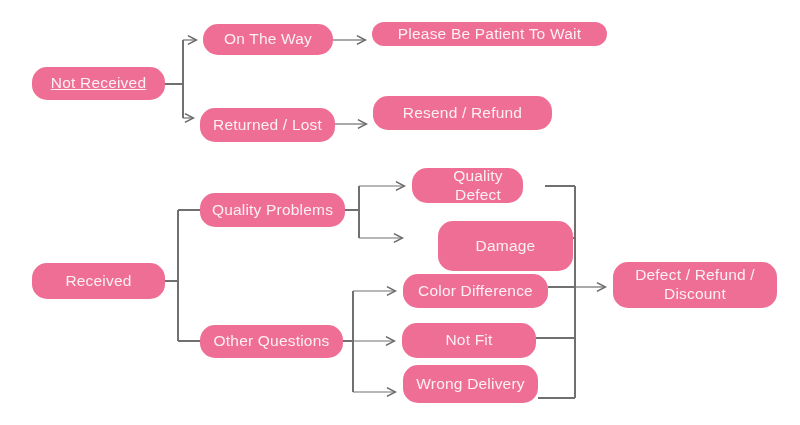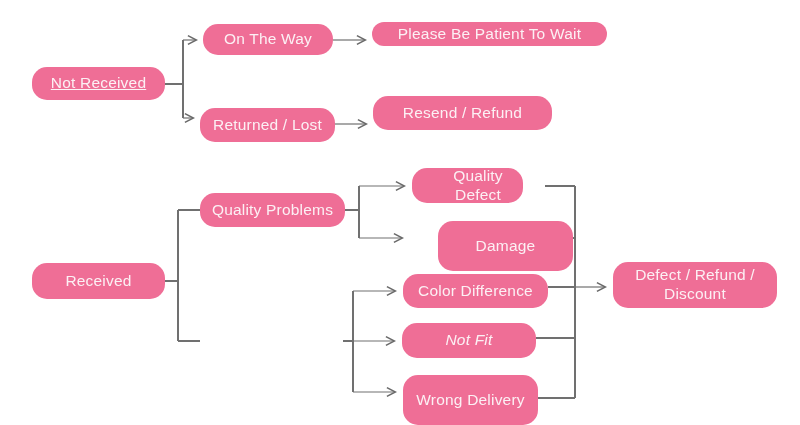--- a/index.html
+++ b/index.html
@@ -37,22 +37,22 @@
   .n-on-the-way        {left:203px; top:24px;  width:130px; height:31px;}
   .n-please-wait       {left:372px; top:22px;  width:235px; height:24px;}
   .n-returned-lost     {left:200px; top:108px; width:135px; height:34px;text-align:right;}
   .n-resend-refund     {left:373px; top:96px; width:179px; height:34px;}
   .n-received          {left:32px;  top:263px; width:133px; height:36px;}
   .n-quality-problems  {left:200px; top:193px; width:145px; height:34px;}
   .n-quality-defect    {left:412px; top:168px; width:111px; height:35px;padding-left:27px;}
   .n-damage            {left:410px; top:221px; width:135px; height:50px;margin-left:28px;}
   .n-other-questions   {left:200px; top:325px; width:143px; height:33px;}
   .n-color-difference  {left:403px; top:274px; width:145px; height:34px;}
-  .n-not-fit           {left:402px; top:323px; width:134px; height:35px;font-style:italic;}
-  .n-wrong-delivery    {left:403px; top:375px; width:135px; height:50px;}
+  .n-not-fit           {left:402px; top:323px; width:134px; height:35px;}
+  .n-wrong-delivery    {left:403px; top:365px; width:135px; height:38px;}
   .n-resend-discount   {left:613px; top:262px; width:164px; height:46px;}
 </style>
 </head>
 <body>
 
 <div class="canvas">
 
   <svg class="edges-svg" width="800" height="425" viewBox="0 0 800 425" xmlns="http://www.w3.org/2000/svg">
     <defs>
       <marker id="arrow" viewBox="0 0 10 10" refX="8.5" refY="5" markerWidth="9" markerHeight="9" orient="auto">
@@ -94,20 +94,21 @@
   <div class="node n-resend-refund">Resend / Refund</div>
 
   <div class="node n-received">Received</div>
 
   <div class="node n-quality-problems">Quality Problems</div>
 
   <div class="node n-quality-defect">Quality Defect</div>
 
   <div class="node n-damage">Damage</div>
 
+  <div class="node n-other-questions">Other Questions</div>
 
   <div class="node n-color-difference">Color Difference</div>
 
   <div class="node n-not-fit">Not Fit</div>
 
   <div class="node n-wrong-delivery">Wrong Delivery</div>
 
   <div class="node n-resend-discount">Defect / Refund / Discount</div>
 
 </div>

